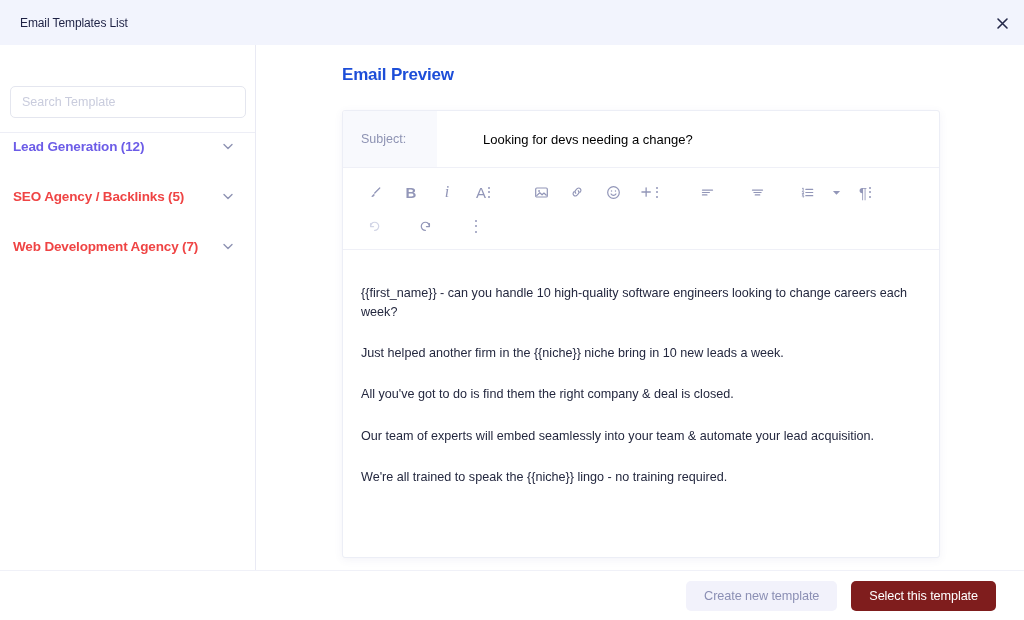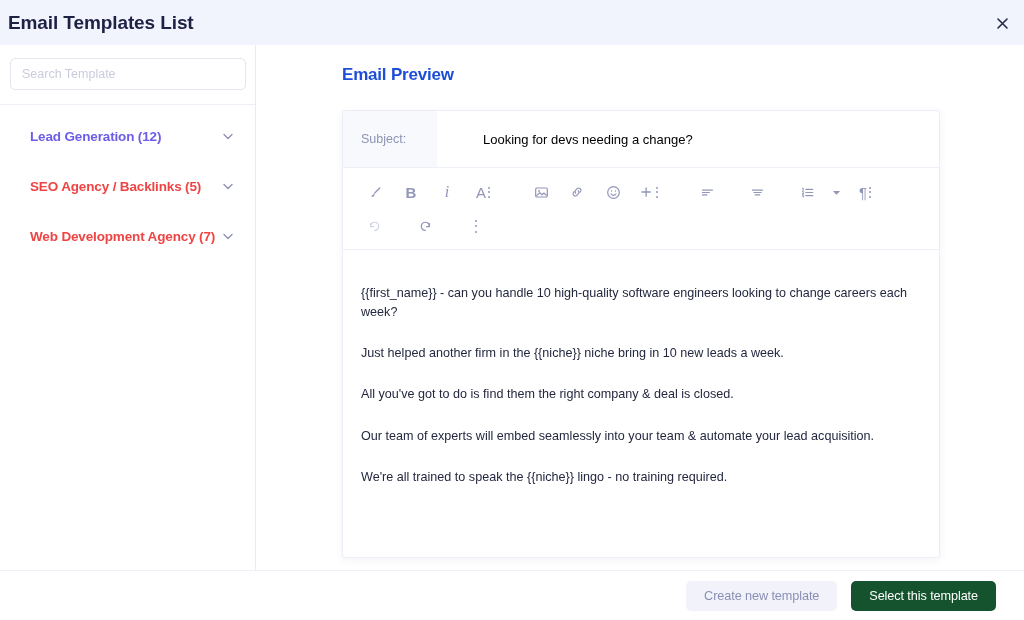--- a/index.html
+++ b/index.html
@@ -21,23 +21,23 @@
   
   .header {
     position: absolute;
     left: 0; top: 0;
     width: 1024px; height: 45px;
     background: #f2f4fd;
     display: flex;
     align-items: center;
   }
   .header-title {
-    margin-left: 8px;
-    font-size: 19px;
-    font-weight: bold;
+    margin-left: 20px;
+    font-size: 12px;
+    font-weight: normal;
     color: #1d2144;
     letter-spacing: -0.1px;
   }
   .close-btn {
     position: absolute;
     right: 10px; top: 11px;
     width: 24px; height: 24px;
     display: flex; align-items: center; justify-content: center;
     cursor: pointer;
   }
@@ -58,34 +58,35 @@
     width: 236px;
     height: 32px;
     border: 1px solid #e4e6ef;
     border-radius: 5px;
     padding: 0 11px;
     font-size: 12.5px;
     font-family: "Liberation Sans", sans-serif;
     color: #3a3f63;
     background: #ffffff;
     outline: none;
+    margin-top: 28px;
   }
   .search-input::placeholder { color: #c9ccdd; }
   .sidebar-divider {
     height: 1px;
     background: #edeef6;
     width: 100%;
   }
   .cat-list { padding-top: 6px; }
   .cat-item {
     display: flex;
-    align-items: center;
+    align-items: flex-start;
     justify-content: space-between;
     height: 50px;
-    padding: 0 20px 0 30px;
+    padding: 0 20px 0 13px;
     cursor: pointer;
   }
   .cat-label {
     font-size: 13.5px;
     font-weight: bold;
     color: #ef4444;
     letter-spacing: -0.15px;
   }
   .cat-item.active .cat-label { color: #6c5ce7; }
   .chev { width: 14px; height: 14px; flex: none; }
@@ -217,21 +218,21 @@
     font-family: "Liberation Sans", sans-serif;
     cursor: pointer;
     padding: 0 18px;
     letter-spacing: -0.1px;
   }
   .btn-secondary {
     background: #f2f2fb;
     color: #8b8fb4;
   }
   .btn-primary {
-    background: #14532d;
+    background: #7f1d1d;
     color: #ffffff;
   }
 </style>
 </head>
 <body>
 
 <div id="app">
 
   <div class="header">
     <div class="header-title">Email Templates List</div>

